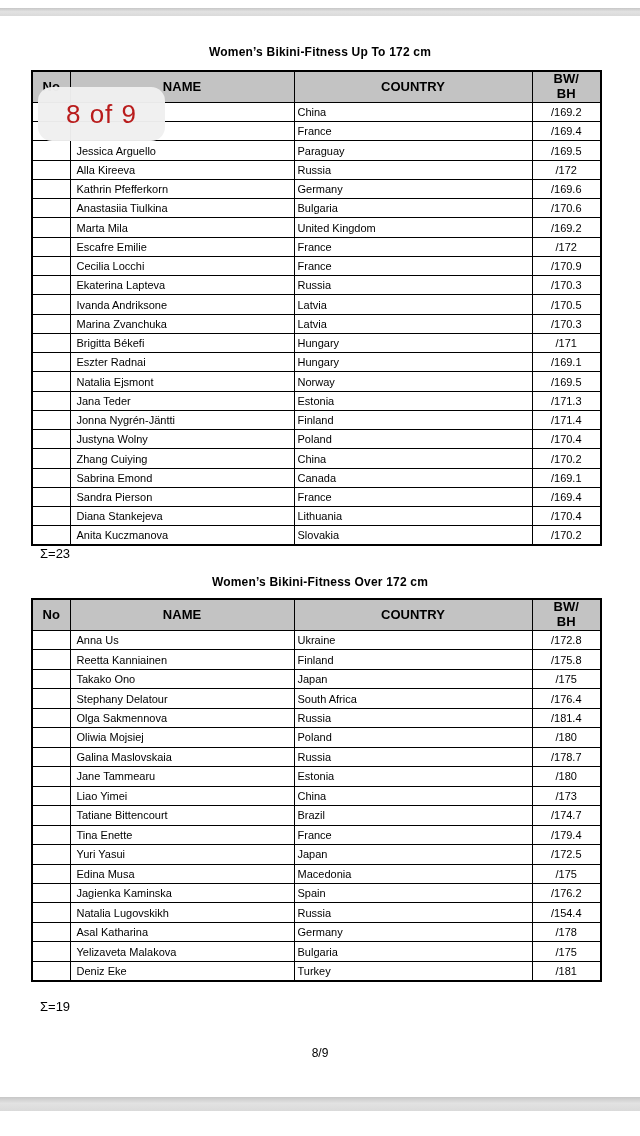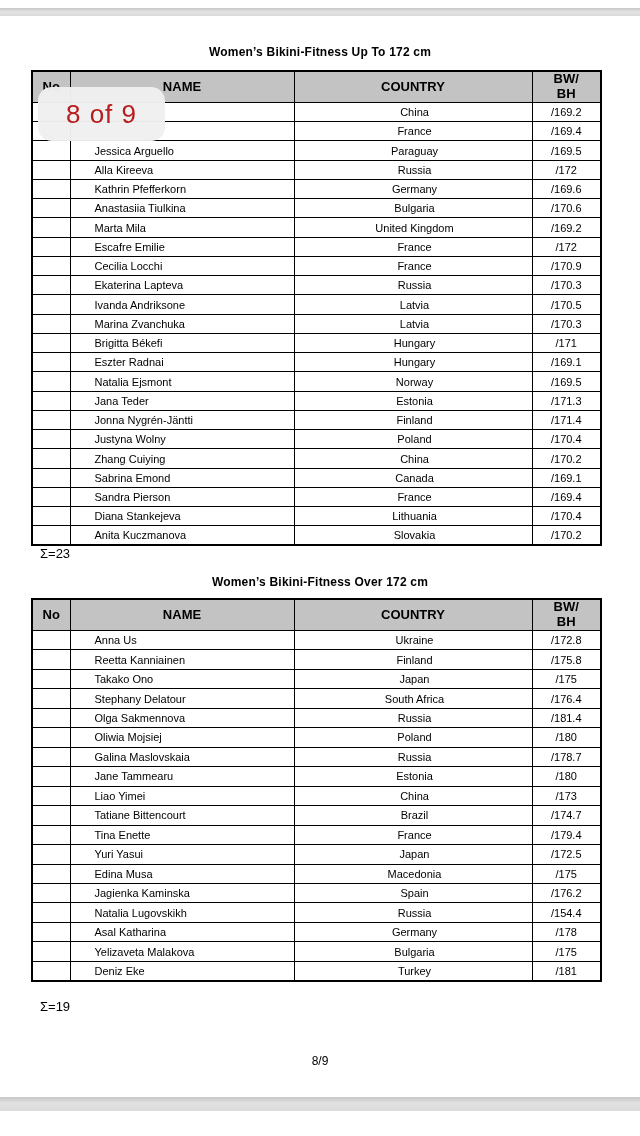--- a/index.html
+++ b/index.html
@@ -40,35 +40,35 @@
     font-weight:bold;font-size:13px;text-align:center;
   }
   .doc-table thead th.th-bw{
     font-size:13px;line-height:1.15;white-space:pre-line;
   }
   .t1 thead tr{height:30px;}
   .t2 thead tr{height:27px;}
   .t1 tbody tr{height:19.26px;}
   .t2 tbody tr{height:19.47px;margin-top:44px;}
   .doc-table tbody td{font-size:11px;}
-  .doc-table tbody td:nth-child(2){padding-left:24px;}
-  .doc-table tbody td:nth-child(3){padding-left:3px;text-align:center;}
+  .doc-table tbody td:nth-child(2){padding-left:6px;}
+  .doc-table tbody td:nth-child(3){padding-left:3px;}
   .doc-table tbody td:nth-child(4){text-align:center;}
   col.c-no{width:38px;}
   col.c-name{width:224px;}
   col.c-country{width:238px;}
   col.c-bw{width:69px;}
 
   .sigma{position:absolute;left:40px;font-size:13px;}
   .sigma1{top:546px;}
   .sigma2{top:999px;}
 
   .page-num{
     position:absolute;top:1046px;left:0;width:640px;
-    text-align:center;font-size:12px;margin-top:8px;
+    text-align:center;font-size:12px;
   }
 
   .badge{
     position:absolute;left:38px;top:87px;width:127px;height:54px;
     border-radius:14px;
     background:rgba(240,240,240,0.97);
     display:flex;align-items:center;justify-content:center;
     font-size:26px;color:#b91c1c;letter-spacing:1px;
   }
 </style>

